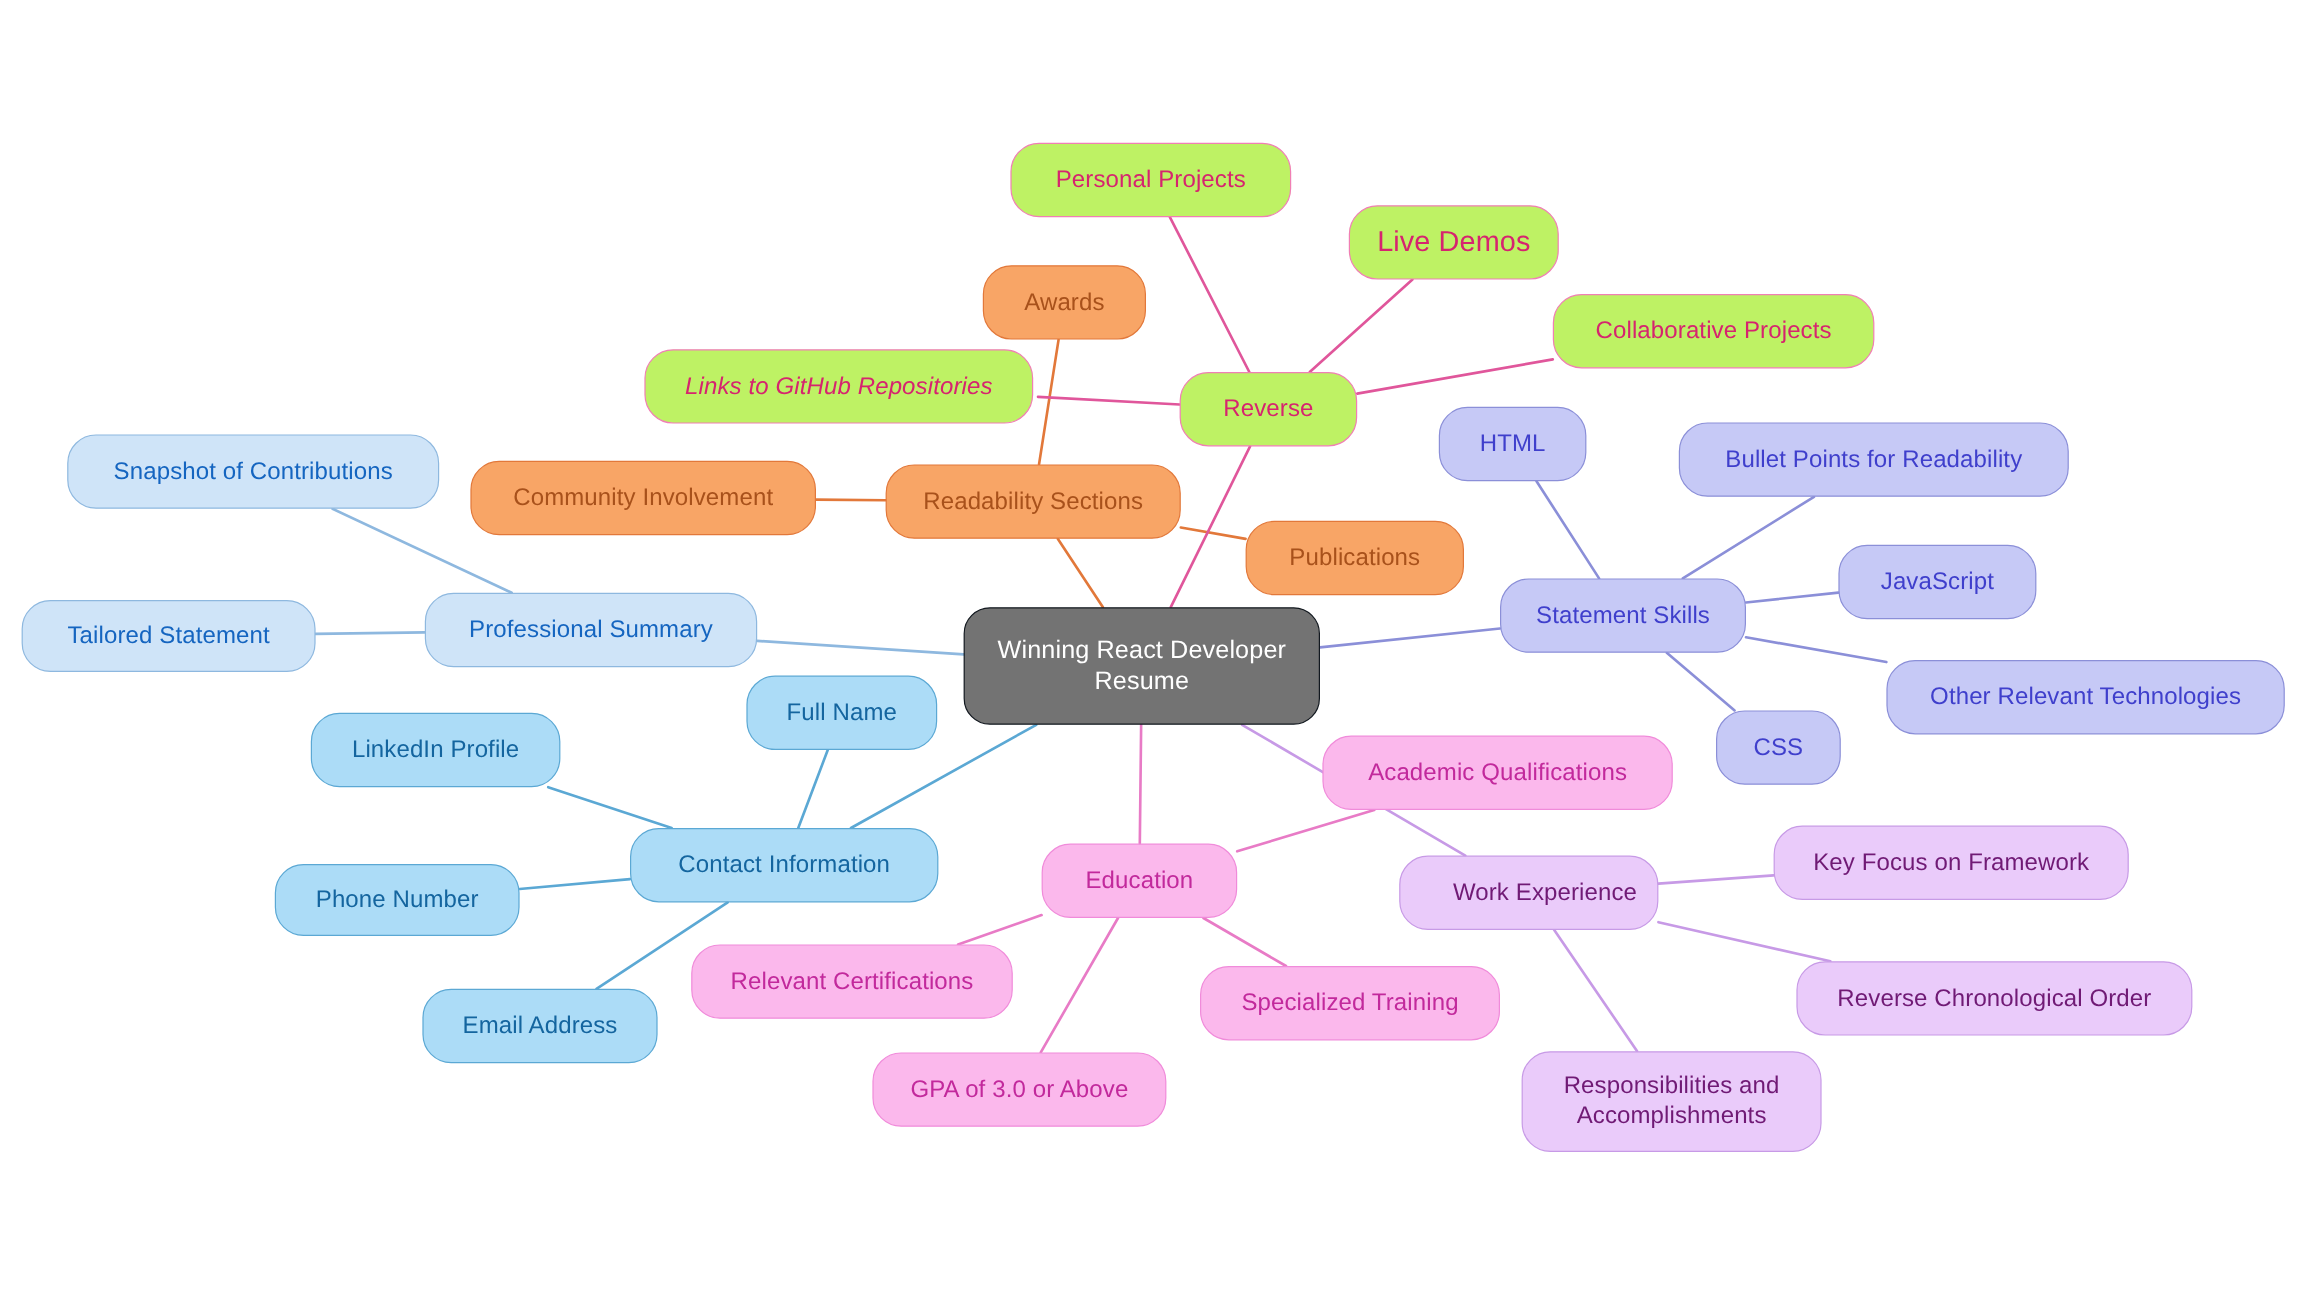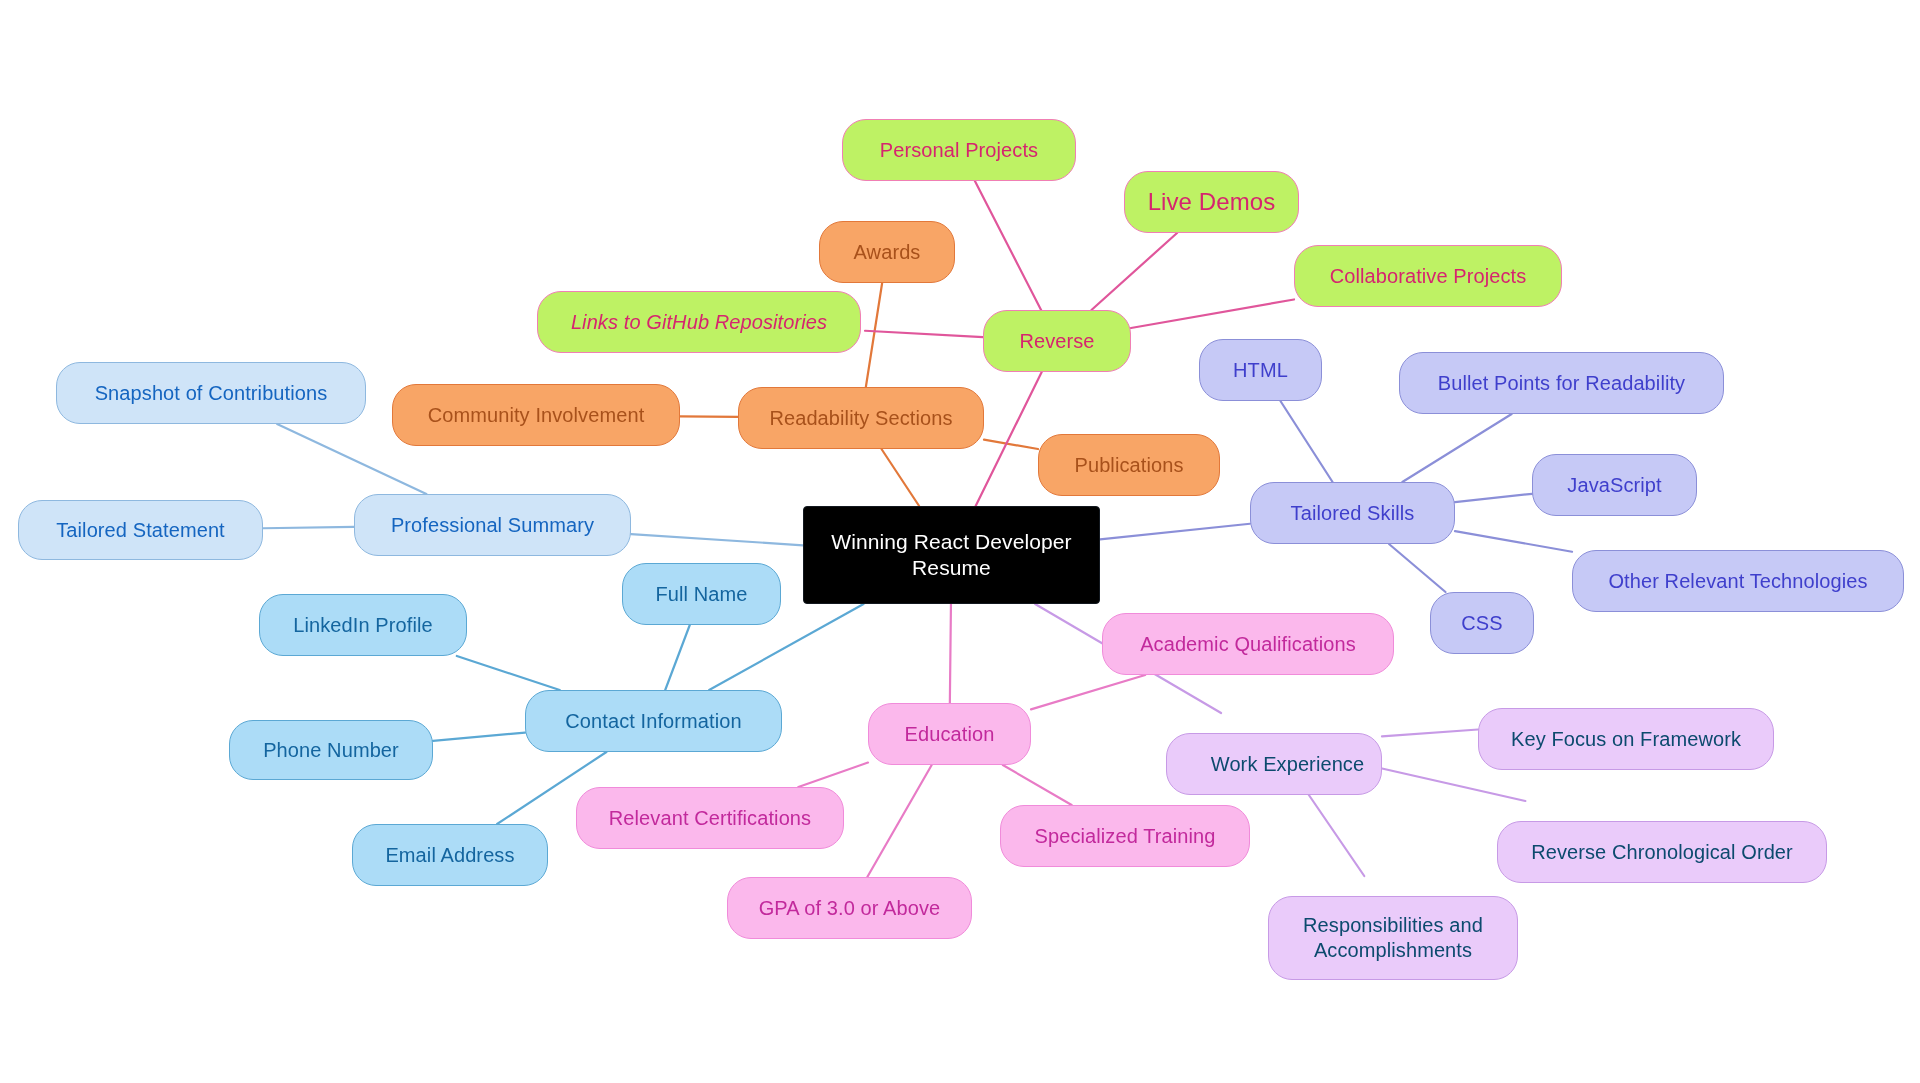--- a/index.html
+++ b/index.html
@@ -32,41 +32,41 @@
     justify-content: center;
     text-align: center;
     border-radius: 24px;
     border: 1.6px solid transparent;
     line-height: 1.24;
     padding: 4px 12px;
     white-space: pre-line;
     letter-spacing: 0.1px;
   }
   .node.root {
-    border-radius: 4px;
+    border-radius: 22px;
     font-size: 21px;
     color: #ffffff;
-    background: #000000;
+    background: #737373;
     border-color: #12181f;
     font-weight: 400;
   }
   
   .c-lightblue      { background:#CFE4F8; border-color:#8EB8DF; color:#1565C0; }
   
   .c-brightblue     { background:#ACDCF7; border-color:#5BA8D4; color:#14659F; }
   
   .c-orange         { background:#F8A566; border-color:#E2783A; color:#A8511B; }
   
   .c-pink           { background:#bef264; border-color:#F07FB4; color:#D6246F; }
   
   .c-periwinkle     { background:#C6C9F6; border-color:#8B8FD8; color:#3F3FCC; }
   
   .c-magenta        { background:#FBB8EC; border-color:#F08BDA; color:#C2299C; }
   
-  .c-purple         { background:#EACBFA; border-color:#C79AE6; color:#0c4a6e;margin-top:20px; }
+  .c-purple         { background:#EACBFA; border-color:#C79AE6; color:#701a75; }
 </style>
 </head>
 <body>
 
 <div id="canvas">
   <svg id="edges" width="1920" height="1083" viewBox="0 0 1920 1083">
       <line x1="803" y1="545.2941176470588" x2="631" y2="534.0522875816994" stroke="#8EB8DF" stroke-width="2.2" stroke-linecap="round"></line>
       <line x1="426.3901515151515" y1="494" x2="277.1098484848485" y2="424" stroke="#8EB8DF" stroke-width="2.2" stroke-linecap="round"></line>
       <line x1="354" y1="526.9673295454545" x2="263" y2="528.2599431818181" stroke="#8EB8DF" stroke-width="2.2" stroke-linecap="round"></line>
       <line x1="863.5361445783133" y1="604" x2="709.1506024096385" y2="690" stroke="#5BA8D4" stroke-width="2.2" stroke-linecap="round"></line>
@@ -112,21 +112,21 @@
       <div class="node c-brightblue" style="left: 352px; top: 824px; width: 196px; height: 62px; font-size: 20px;"><span>Email Address</span></div>
       <div class="node c-orange" style="left: 738px; top: 387px; width: 246px; height: 62px; font-size: 20px;"><span>Readability Sections</span></div>
       <div class="node c-orange" style="left: 819px; top: 221px; width: 136px; height: 62px; font-size: 20px;"><span>Awards</span></div>
       <div class="node c-orange" style="left: 392px; top: 384px; width: 288px; height: 62px; font-size: 20px;"><span>Community Involvement</span></div>
       <div class="node c-orange" style="left: 1038px; top: 434px; width: 182px; height: 62px; font-size: 20px;"><span>Publications</span></div>
       <div class="node c-pink" style="left: 983px; top: 310px; width: 148px; height: 62px; font-size: 20px;"><span>Reverse</span></div>
       <div class="node c-pink" style="left: 842px; top: 119px; width: 234px; height: 62px; font-size: 20px;"><span>Personal Projects</span></div>
       <div class="node c-pink" style="left: 1124px; top: 171px; width: 175px; height: 62px; font-size: 24px;"><span>Live Demos</span></div>
       <div class="node c-pink" style="left: 1294px; top: 245px; width: 268px; height: 62px; font-size: 20px;"><span>Collaborative Projects</span></div>
       <div class="node c-pink" style="left: 537px; top: 291px; width: 324px; height: 62px; font-size: 20px; font-style: italic;"><span>Links to GitHub Repositories</span></div>
-      <div class="node c-periwinkle" style="left: 1250px; top: 482px; width: 205px; height: 62px; font-size: 20px;"><span>Tailored Skills</span></div>
+      <div class="node c-periwinkle" style="left: 1250px; top: 482px; width: 205px; height: 62px; font-size: 20px;"><span>Statement Skills</span></div>
       <div class="node c-periwinkle" style="left: 1199px; top: 339px; width: 123px; height: 62px; font-size: 20px;"><span>HTML</span></div>
       <div class="node c-periwinkle" style="left: 1399px; top: 352px; width: 325px; height: 62px; font-size: 20px;"><span>Bullet Points for Readability</span></div>
       <div class="node c-periwinkle" style="left: 1532px; top: 454px; width: 165px; height: 62px; font-size: 20px;"><span>JavaScript</span></div>
       <div class="node c-periwinkle" style="left: 1572px; top: 550px; width: 332px; height: 62px; font-size: 20px;"><span>Other Relevant Technologies</span></div>
       <div class="node c-periwinkle" style="left: 1430px; top: 592px; width: 104px; height: 62px; font-size: 20px;"><span>CSS</span></div>
       <div class="node c-magenta" style="left: 868px; top: 703px; width: 163px; height: 62px; font-size: 20px;"><span>Education</span></div>
       <div class="node c-magenta" style="left: 1102px; top: 613px; width: 292px; height: 62px; font-size: 20px;"><span>Academic Qualifications</span></div>
       <div class="node c-magenta" style="left: 576px; top: 787px; width: 268px; height: 62px; font-size: 20px;"><span>Relevant Certifications</span></div>
       <div class="node c-magenta" style="left: 727px; top: 877px; width: 245px; height: 62px; font-size: 20px;"><span>GPA of 3.0 or Above</span></div>
       <div class="node c-magenta" style="left: 1000px; top: 805px; width: 250px; height: 62px; font-size: 20px;"><span>Specialized Training</span></div>

